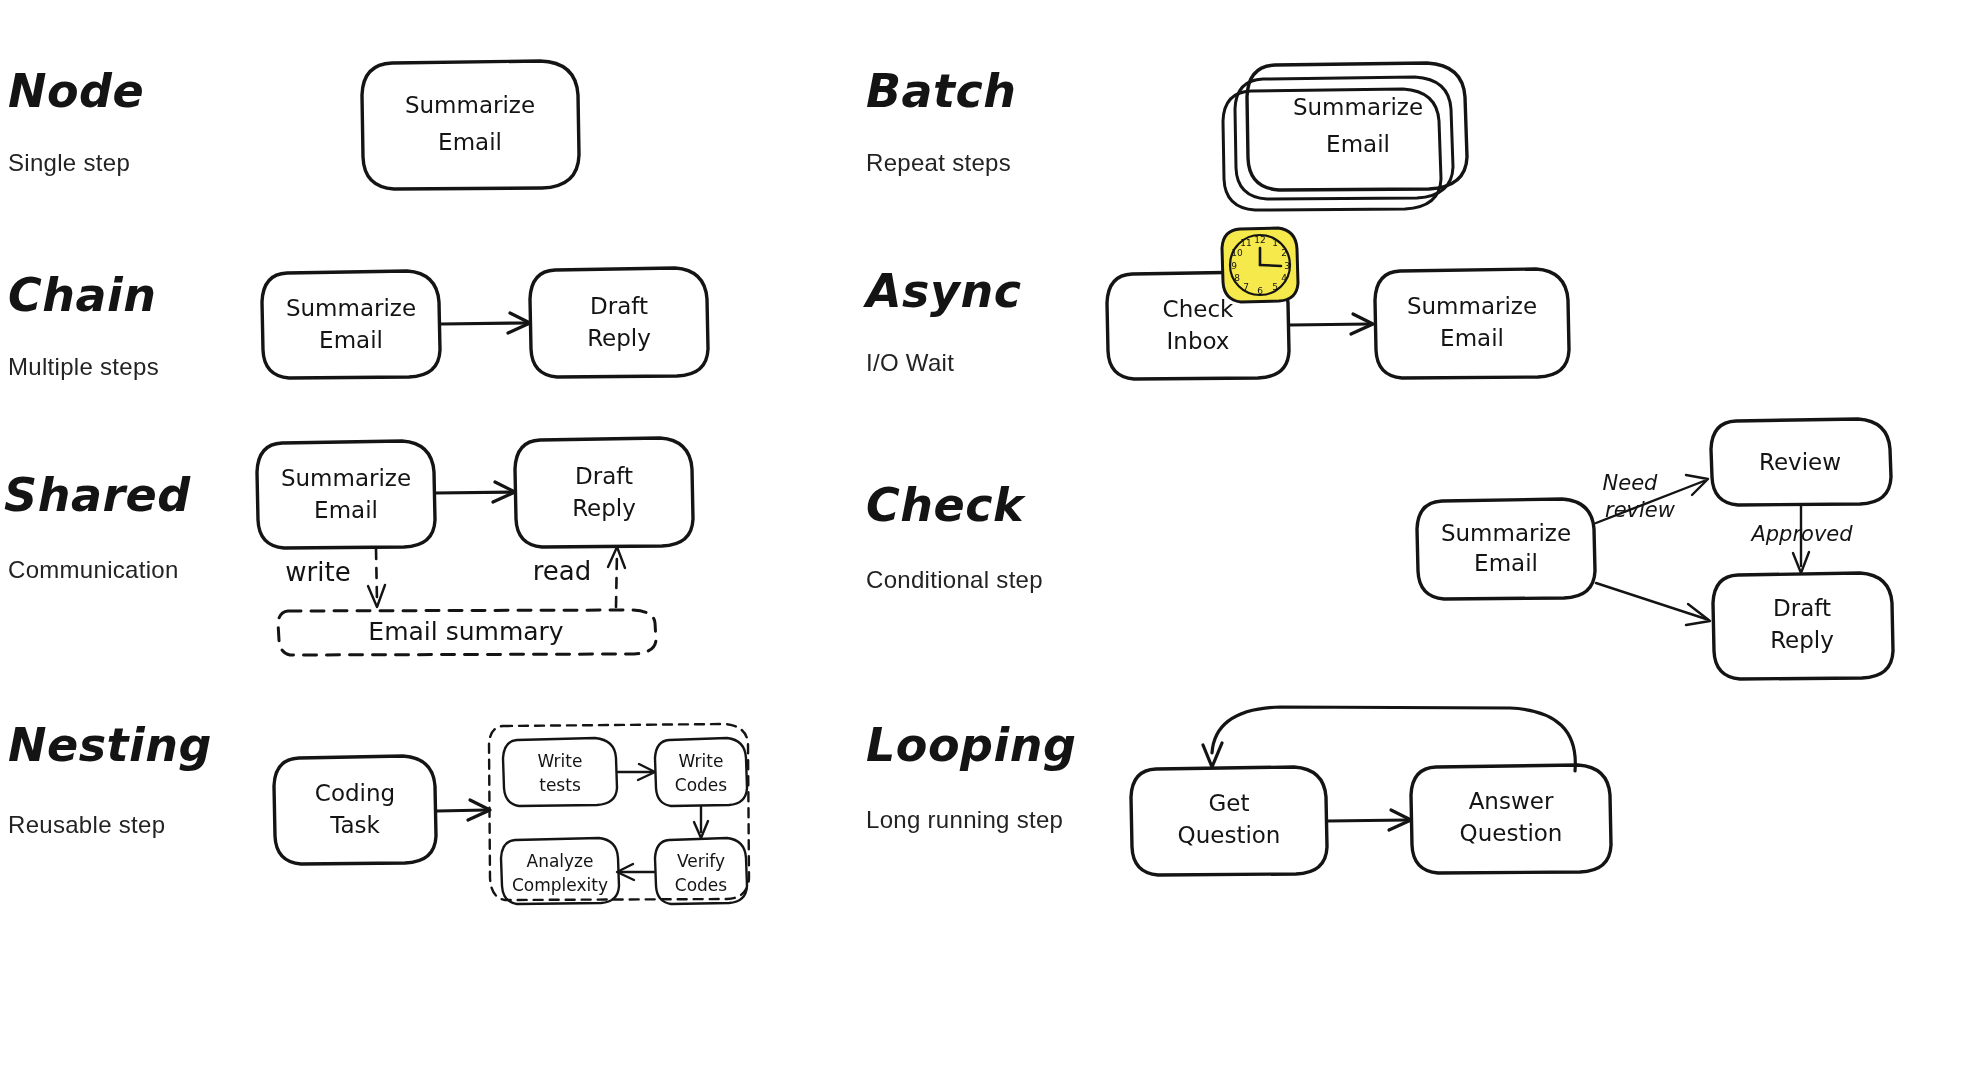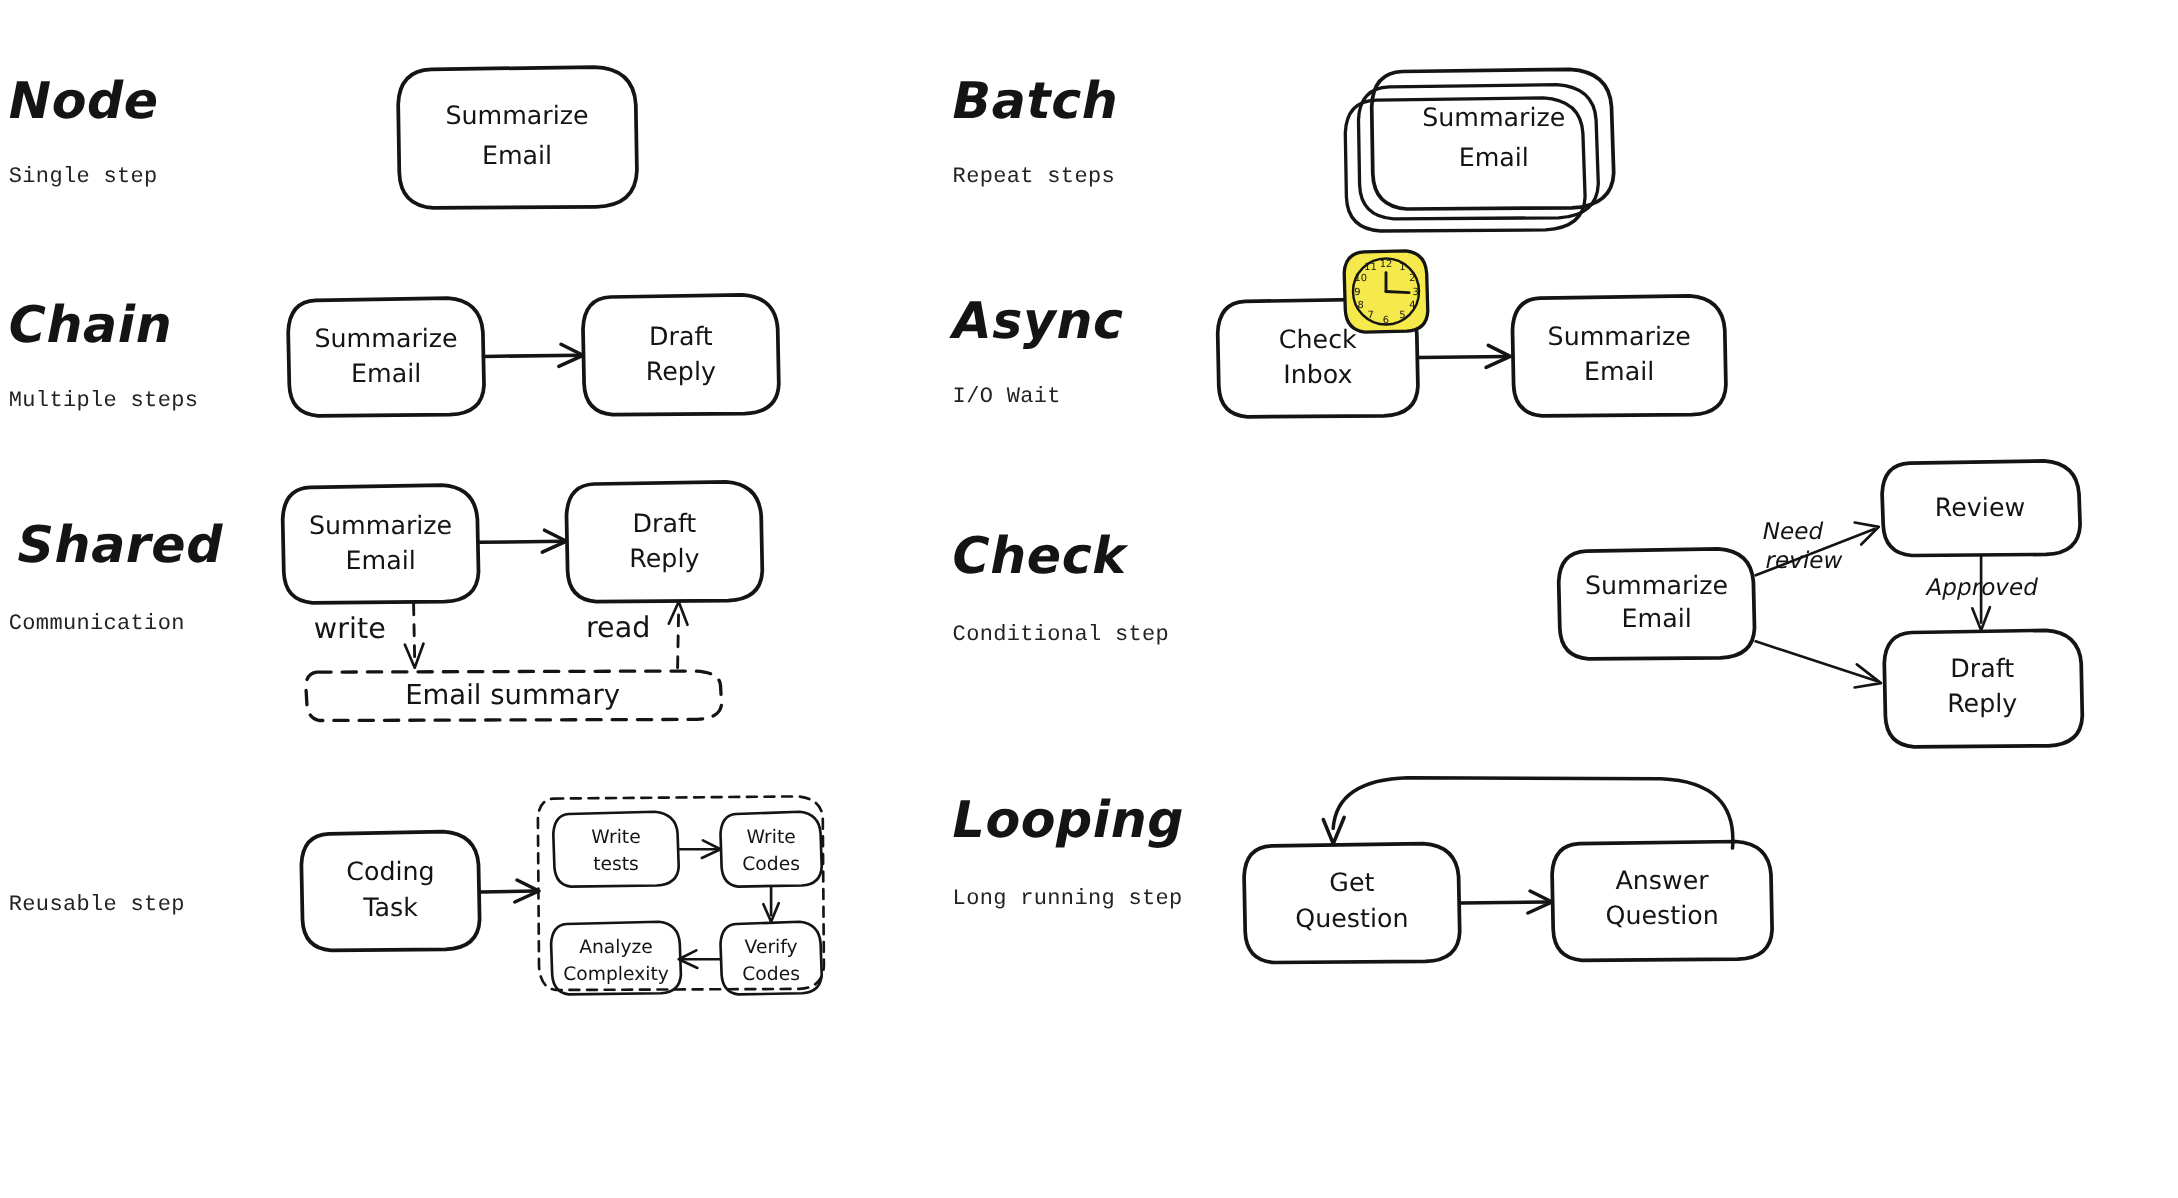--- a/index.html
+++ b/index.html
@@ -10,22 +10,22 @@
   }
   .canvas{position:relative;width:1640px;height:1089px;margin-top:46px;}
   .pattern-title{
     position:absolute;
     font-family:"DejaVu Sans","Liberation Sans",sans-serif;
     font-size:46px;font-weight:700;font-style:italic;
     letter-spacing:0.5px;color:#141414;white-space:nowrap;
   }
   .pattern-sub{
     position:absolute;
-    font-family:Liberation Mono, monospace;
-    font-size:20px;font-weight:400;color:#232323;white-space:nowrap;
+    font-family:Liberation Sans, sans-serif;
+    font-size:24px;font-weight:400;color:#232323;white-space:nowrap;
     letter-spacing:0.3px;
   }
   svg{position:absolute;left:0;top:0;overflow:visible;}
   svg text{
     font-family:"DejaVu Sans","Liberation Sans",sans-serif;
     fill:#141414;text-anchor:middle;dominant-baseline:middle;
   }
   .node-label{font-size:23px;}
   .node-label-sm{font-size:17px;}
   .edge-label{font-size:21px;font-style:italic;}
@@ -108,21 +108,21 @@
       <text class="clock-num" x="146" y="66">7</text>
       <text class="clock-num" x="137" y="57">8</text>
       <text class="clock-num" x="134" y="45">9</text>
       <text class="clock-num" x="137" y="32">10</text>
       <text class="clock-num" x="146" y="22">11</text>
       <path class="clockhand" d="M160,44 L160,27"></path>
       <path class="clockhand" d="M160,44 L181,45"></path>
     </g>
   </svg>
 
-  <div class="pattern-title" style="left:16px;top:422px;">Shared</div>
+  <div class="pattern-title" style="left:4px;top:422px;">Shared</div>
   <div class="pattern-sub" style="left:8px;top:510px;">Communication</div>
   <svg width="480" height="230" style="left:250px;top:385px;">
     <path class="sk box" d="M32,12 L152,10 Q182,12 184,41 L185,89 Q184,115 154,116 L34,117 Q9,115 8,89 L7,41 Q8,13 32,12 Z"></path>
     <text class="node-label" x="96" y="48">Summarize</text>
     <text class="node-label" x="96" y="80">Email</text>
     <path class="sk link" d="M186,62 L262,61"></path>
     <path class="head" d="M245,51 L265,61 L243,71"></path>
     <path class="sk box" d="M290,9 L410,7 Q440,9 442,38 L443,88 Q442,114 412,115 L292,116 Q267,114 266,88 L265,38 Q266,10 290,9 Z"></path>
     <text class="node-label" x="354" y="46">Draft</text>
     <text class="node-label" x="354" y="78">Reply</text>
@@ -159,20 +159,21 @@
     <text class="edge-label" x="412" y="124">Approved</text>
 
     <path class="sk link-thin" d="M206,172 L316,208"></path>
     <path class="head head-thin" d="M298,193 L320,210 L296,214"></path>
 
     <path class="sk box" d="M348,164 L470,162 Q500,164 502,192 L503,240 Q502,266 472,267 L350,268 Q325,266 324,240 L323,192 Q324,165 348,164 Z"></path>
     <text class="node-label" x="412" y="198">Draft</text>
     <text class="node-label" x="412" y="230">Reply</text>
   </svg>
 
+  <div class="pattern-title" style="left:8px;top:672px;">Nesting</div>
   <div class="pattern-sub" style="left:8px;top:765px;text-align:right;">Reusable step</div>
   <svg width="520" height="200" style="left:265px;top:670px;">
     <path class="sk box" d="M34,42 L138,40 Q168,42 170,70 L171,120 Q170,146 140,147 L36,148 Q11,146 10,120 L9,70 Q10,43 34,42 Z"></path>
     <text class="node-label" x="90" y="78">Coding</text>
     <text class="node-label" x="90" y="110">Task</text>
     <path class="sk link" d="M172,95 L222,94"></path>
     <path class="head" d="M205,84 L225,94 L203,104"></path>
 
     <path class="sk dash-sm" d="M238,10 L460,8 Q482,10 483,28 L484,162 Q483,182 462,183 L240,184 Q226,182 225,162 L224,28 Q225,11 238,10 Z"></path>
 

